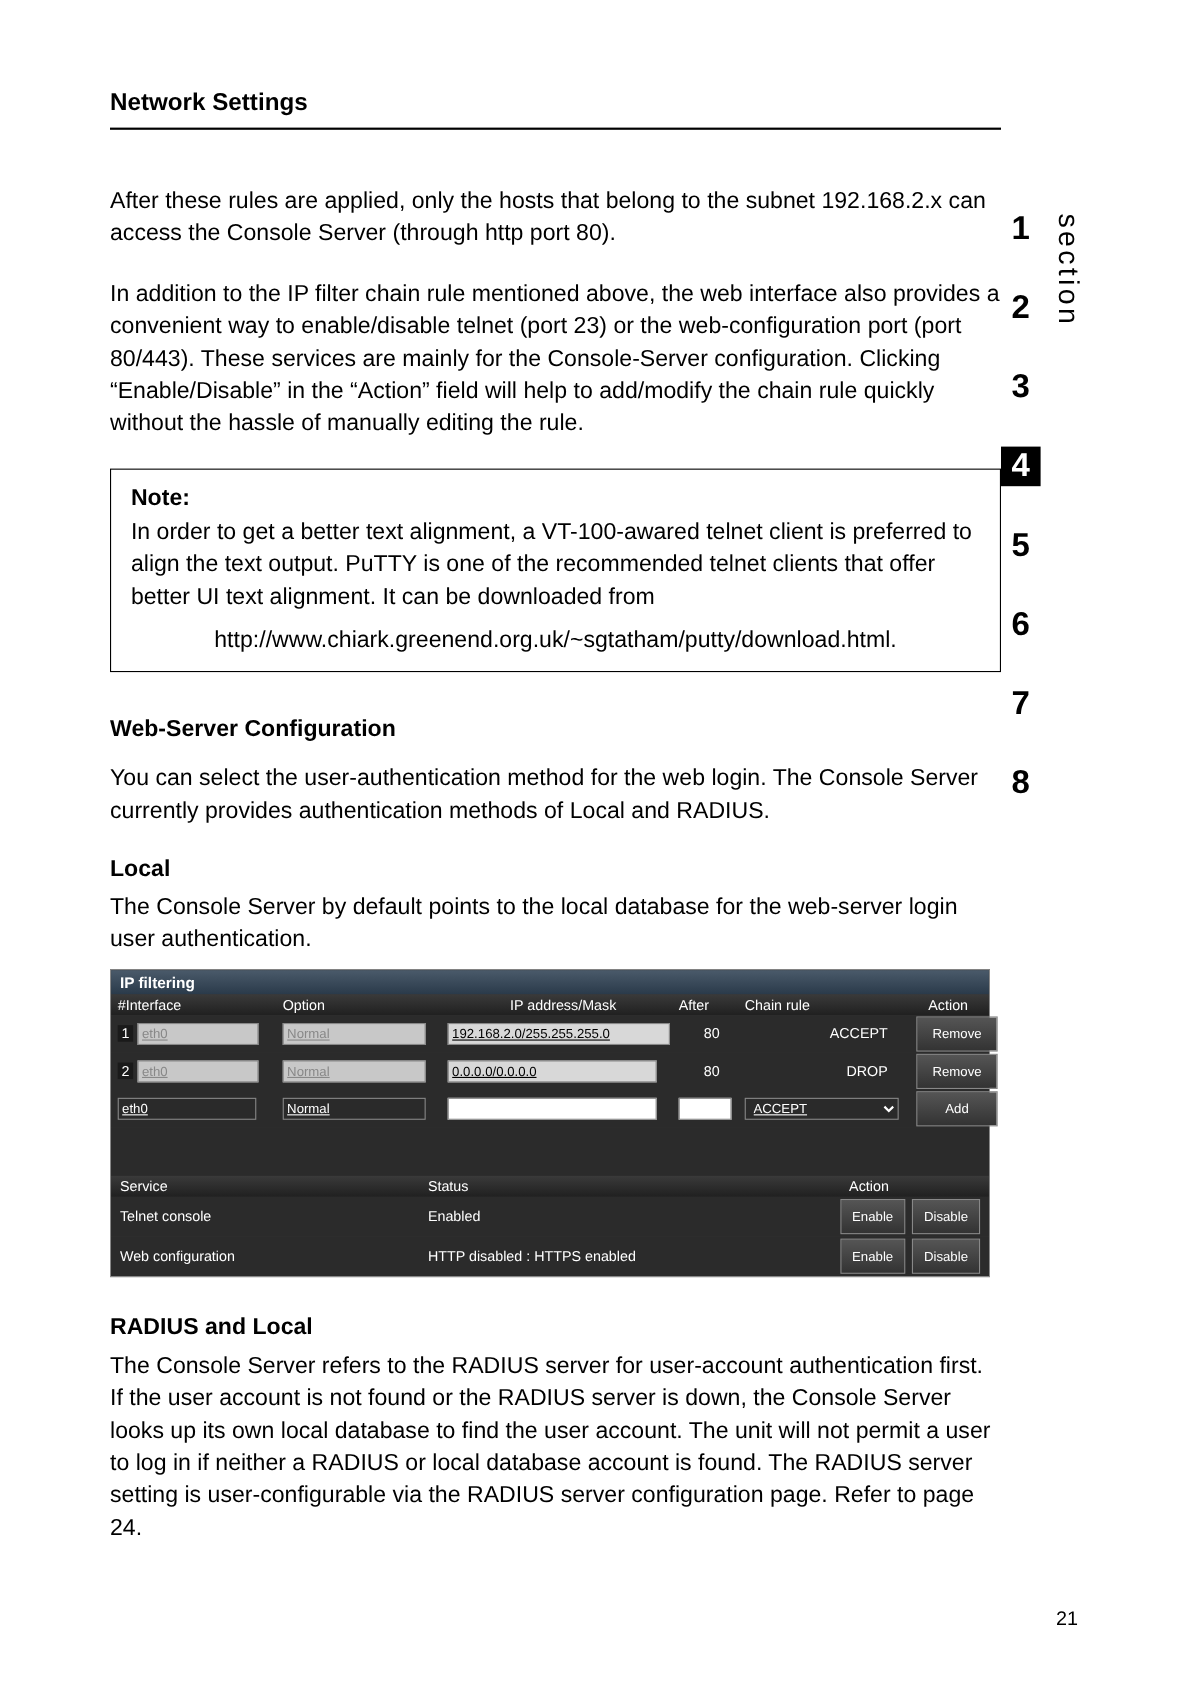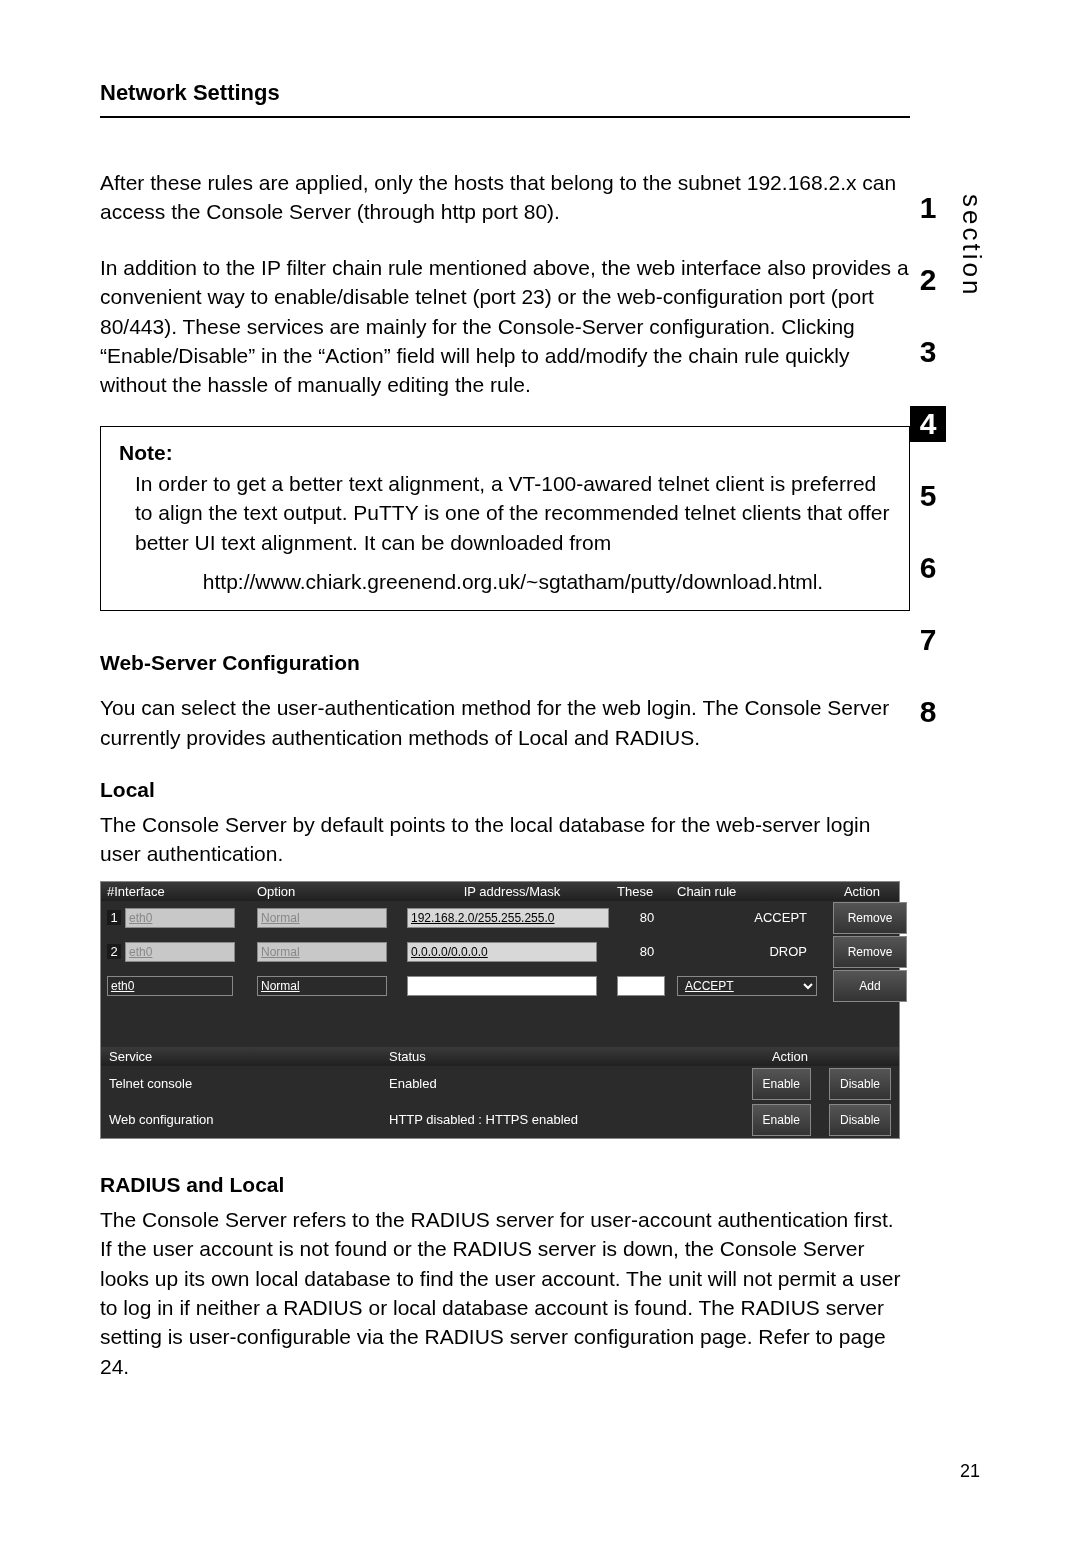--- a/index.html
+++ b/index.html
@@ -4,21 +4,21 @@
 <style>
   * { box-sizing: border-box; margin: 0; padding: 0; }
   html, body { width: 1080px; height: 1542px; background: #fff; font-family: Arial, Helvetica, sans-serif; color: #000; }
   .page { position: relative; width: 1080px; height: 1542px; }
   .content { position: absolute; left: 100px; top: 80px; width: 810px; }
   .section-title { font-weight: bold; font-size: 22px; margin-bottom: 10px; }
   .rule { border: none; border-top: 2px solid #000; margin-bottom: 50px; }
   p { font-size: 21px; line-height: 1.4; margin-bottom: 26px; }
   .note-box { border: 1px solid #000; padding: 14px 18px; margin-top: 8px; margin-bottom: 40px; }
   .note-title { font-weight: bold; font-size: 21px; margin-bottom: 4px; }
-  .note-box p { margin-bottom: 10px; margin-left: 16px; }
+  .note-box p { margin-bottom: 10px; }
   .note-box p:last-child { margin-bottom: 0; text-align: center; }
   h3 { font-size: 21px; font-weight: bold; margin-top: 10px; margin-bottom: 18px; }
   h4 { font-size: 21px; font-weight: bold; margin-top: 16px; margin-bottom: 8px; }
   .tight { margin-bottom: 4px; }
 
   
   .sidebar { position: absolute; top: 190px; right: 100px; width: 70px; display: flex; flex-direction: row; align-items: flex-start; }
   .nums { display: flex; flex-direction: column; gap: 36px; align-items: center; }
   .num { font-size: 30px; font-weight: bold; width: 36px; height: 36px; display: flex; align-items: center; justify-content: center; }
   .num.active { background: #000; color: #fff; }
@@ -34,21 +34,21 @@
   .ipfilter .dim { background: #c8c8c8; color: #888; }
   .ipfilter .dark { background: #2a2a2a; color: #fff; }
   .ipfilter .val { color: #fff; text-align: center; }
   .ipfilter .chain { text-align: right; padding-right: 10px; }
   .ipfilter .btn { background: linear-gradient(#555,#333); border: 1px solid #888; color: #fff; font-size: 12px; height: 32px; padding: 0 10px; cursor: pointer; }
   .ipfilter .btn-wide { width: 74px; }
   .ipfilter .rownum { background: #1a1a1a; color: #fff; display: inline-block; width: 14px; text-align: center; margin-right: 2px; }
   .ipfilter .iface-cell { display: flex; align-items: center; gap: 2px; }
   .ipfilter .svc { display: grid; grid-template-columns: 280px 300px 1fr; padding: 2px 8px; align-items: center; background: #2b2b2b; }
   .ipfilter .svc.hdr2 { background: linear-gradient(#3a3a3a,#202020); }
-  .ipfilter .svc .actions { display: flex; gap: 18px; justify-content: flex-end; }
+  .ipfilter .svc .actions { display: flex; gap: 6px; justify-content: flex-end; }
   .ipfilter .gap { height: 44px; background: #2b2b2b; }
   .ipfilter .hdr .hcell, .ipfilter .svc.hdr2 div { font-size: 13px; }
   .chainsel { display: flex; }
   .chainsel select { flex: 1; }
 
   
   .pagenum { position: absolute; bottom: 60px; right: 100px; font-size: 18px; }
 </style>
 </head>
 <body>
@@ -67,25 +67,26 @@
       <p>http://www.chiark.greenend.org.uk/~sgtatham/putty/download.html.</p>
     </div>
 
     <h3>Web-Server Configuration</h3>
     <p>You can select the user-authentication method for the web login. The Console Server currently provides authentication methods of Local and RADIUS.</p>
 
     <h4>Local</h4>
     <p class="tight">The Console Server by default points to the local database for the web-server login user authentication.</p>
 
     <div class="ipfilter">
+      <div class="titlebar">IP filtering</div>
       <div class="hdr">
         <div class="hcell">#Interface</div>
         <div class="hcell">Option</div>
         <div class="hcell" style="text-align:center">IP address/Mask</div>
-        <div class="hcell">These</div>
+        <div class="hcell">After</div>
         <div class="hcell">Chain rule</div>
         <div class="hcell" style="text-align:center">Action</div>
       </div>
 
       <div class="row">
         <div class="iface-cell">
           <span class="rownum">1</span>
           <input type="text" class="dim" style="width: 110px;" disabled="" value="eth0">
         </div>
         <div><input type="text" class="dim" style="width: 130px;" disabled="" value="Normal"></div>

